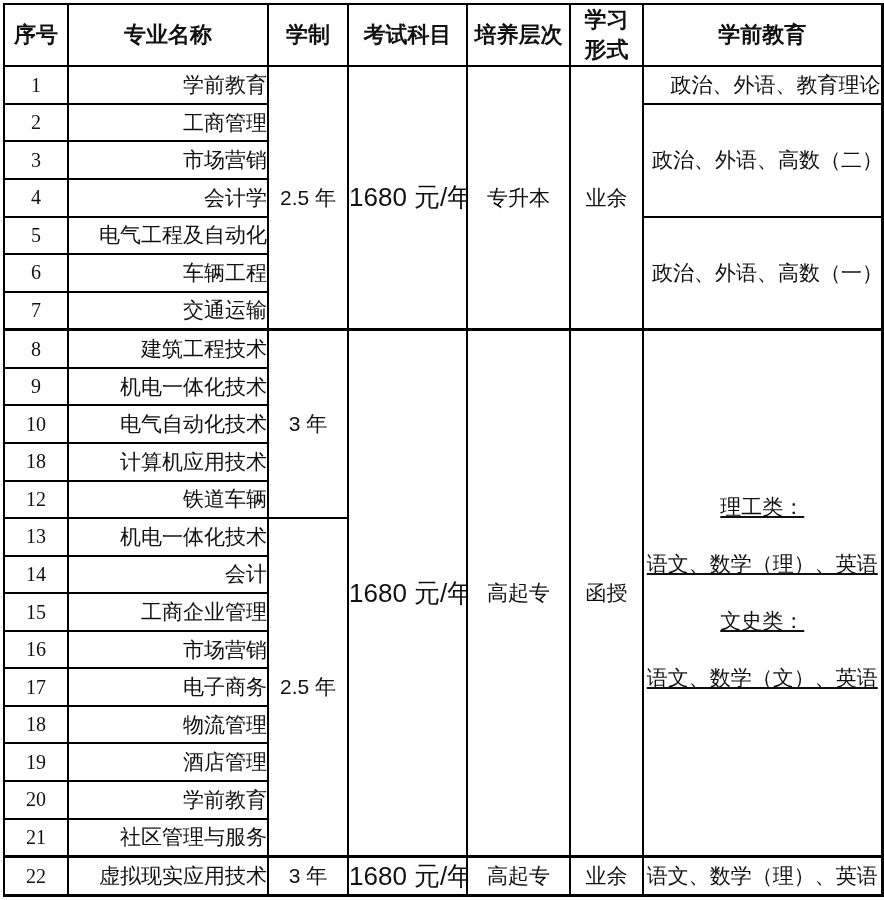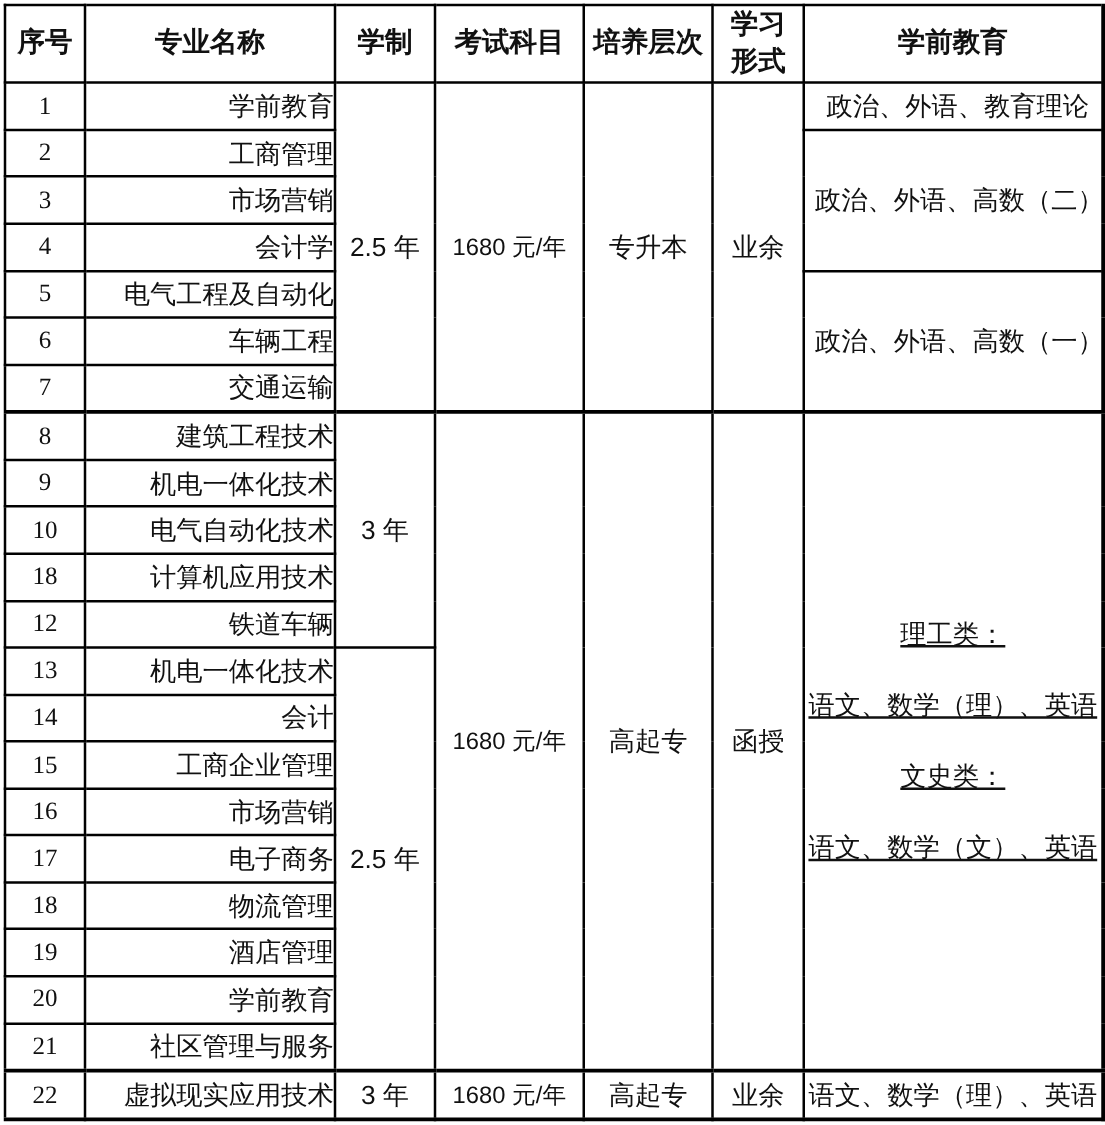--- a/index.html
+++ b/index.html
@@ -53,23 +53,23 @@
   }
   td.c-major {
     text-align: right;
     padding-left: 11px;
     white-space: nowrap;
   }
   td.c-xz, td.c-fee {
     font-family: Liberation Sans, sans-serif;
     white-space: nowrap;
   }
-  td.c-fee { font-size: 19px; }
+  td.c-fee { font-size: 26px; }
   td.exam-left {
-    text-align: center;
+    text-align: right;
     padding-left: 8px;
     white-space: nowrap;
   }
   td.exam-center { white-space: nowrap; }
   .exam-line {
     line-height: 57px;
     white-space: nowrap;
     text-decoration: underline;
   }
 </style>

